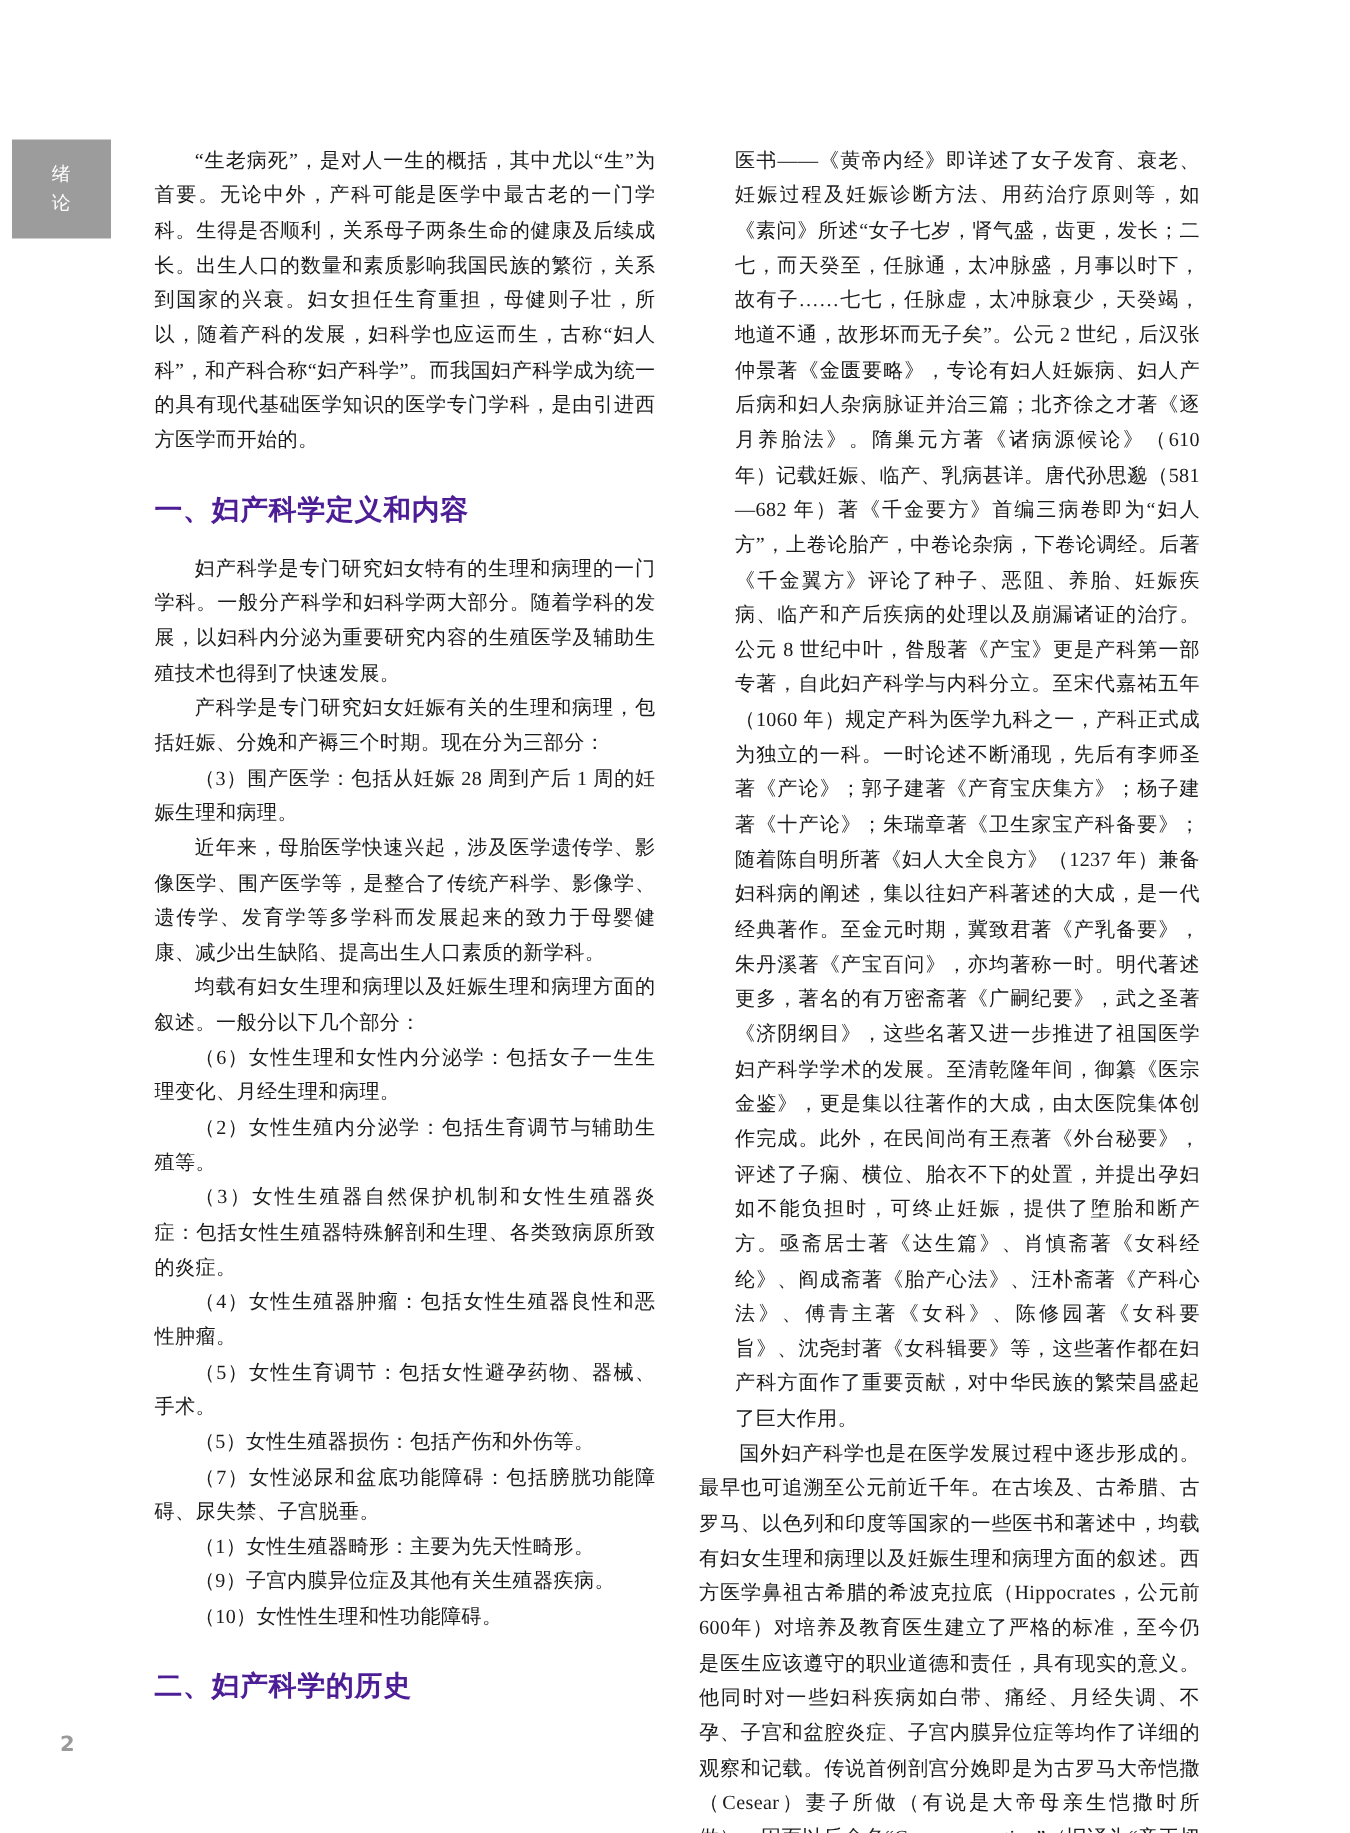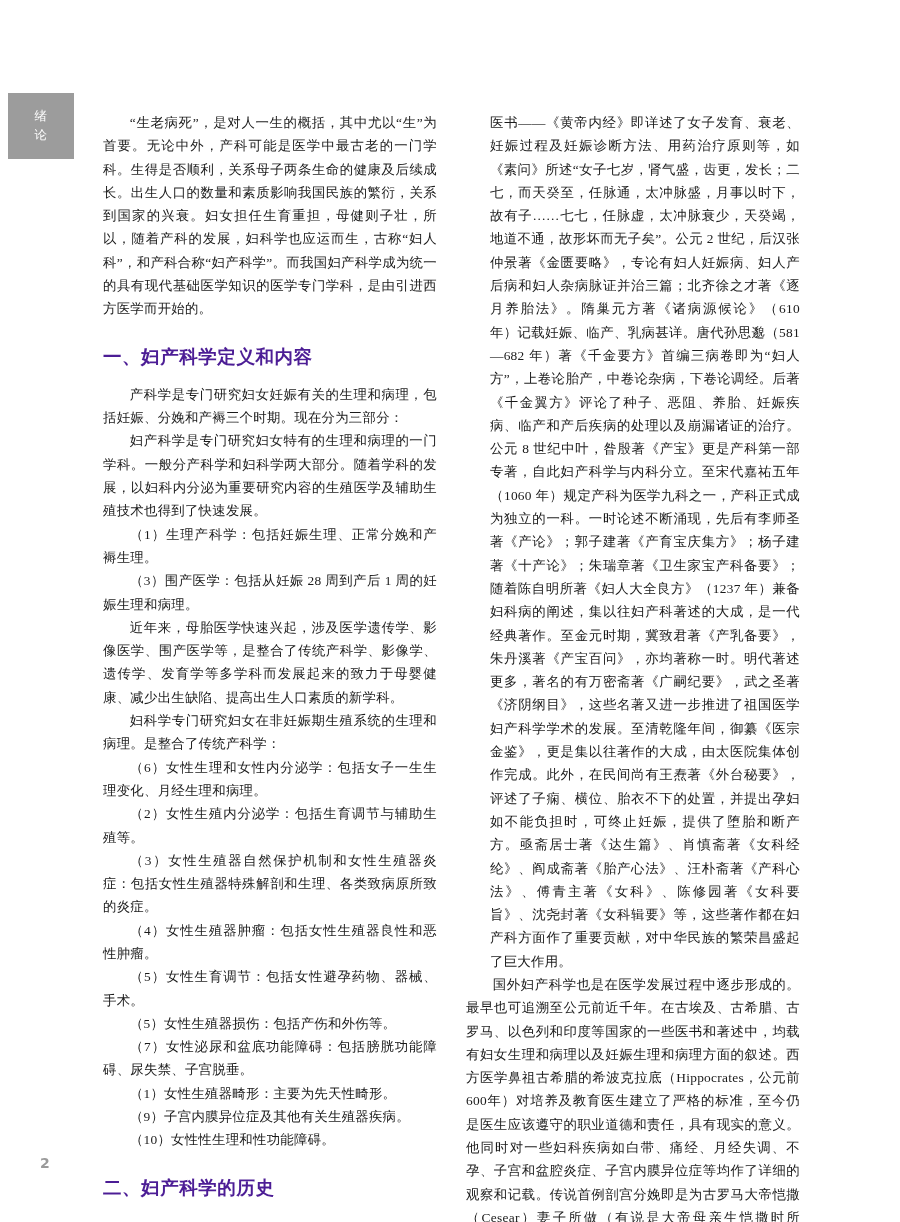--- a/index.html
+++ b/index.html
@@ -36,21 +36,21 @@
     font-family: "DejaVu Sans", "Liberation Sans", sans-serif;
     font-size: 12.5px;
     line-height: 1.5;
     letter-spacing: 0.5px;
   }
 
   
   .columns {
     position: absolute;
     left: 103px;
-    top: 111px;
+    top: 95px;
     width: 697px;
     height: 1045px;
     display: flex;
     gap: 29px;
   }
   .col {
     width: 334px;
     box-sizing: border-box;
   }
 
@@ -100,28 +100,27 @@
   <div class="columns">
 
     <div class="col">
 
       <p class="indent">“生老病死”，是对人一生的概括，其中尤以“生”为首要。无论中外，产科可能是医学中最古老的一门学科。生得是否顺利，关系母子两条生命的健康及后续成长。出生人口的数量和素质影响我国民族的繁衍，关系到国家的兴衰。妇女担任生育重担，母健则子壮，所以，随着产科的发展，妇科学也应运而生，古称“妇人科”，和产科合称“妇产科学”。而我国妇产科学成为统一的具有现代基础医学知识的医学专门学科，是由引进西方医学而开始的。</p>
 
       <div class="sp-before-h2"></div>
       <h2 class="section">一、妇产科学定义和内容</h2>
       <div class="sp-after-h2"></div>
 
+      <p class="indent">妇产科学是专门研究妇女特有的生理和病理的一门学科。一般分产科学和妇科学两大部分。随着学科的发展，以妇科内分泌为重要研究内容的生殖医学及辅助生殖技术也得到了快速发展。</p>
       <p class="indent">产科学是专门研究妇女妊娠有关的生理和病理，包括妊娠、分娩和产褥三个时期。现在分为三部分：</p>
-      <p class="indent">妇产科学是专门研究妇女特有的生理和病理的一门学科。一般分产科学和妇科学两大部分。随着学科的发展，以妇科内分泌为重要研究内容的生殖医学及辅助生殖技术也得到了快速发展。</p>
 
-      <p class="indent">（1）生理产科学：包括妊娠生理、正常分娩和产褥生理。</p>
       <p class="indent">（3）围产医学：包括从妊娠 28 周到产后 1 周的妊娠生理和病理。</p>
 
       <p class="indent">近年来，母胎医学快速兴起，涉及医学遗传学、影像医学、围产医学等，是整合了传统产科学、影像学、遗传学、发育学等多学科而发展起来的致力于母婴健康、减少出生缺陷、提高出生人口素质的新学科。</p>
-      <p class="indent">妇科学专门研究妇女在非妊娠期生殖系统的生理和病理。是整合了传统产科学：</p>
+      <p class="indent">均载有妇女生理和病理以及妊娠生理和病理方面的叙述。一般分以下几个部分：</p>
 
       <p class="indent">（6）女性生理和女性内分泌学：包括女子一生生理变化、月经生理和病理。</p>
       <p class="indent">（2）女性生殖内分泌学：包括生育调节与辅助生殖等。</p>
       <p class="indent">（3）女性生殖器自然保护机制和女性生殖器炎症：包括女性生殖器特殊解剖和生理、各类致病原所致的炎症。</p>
       <p class="indent">（4）女性生殖器肿瘤：包括女性生殖器良性和恶性肿瘤。</p>
       <p class="indent">（5）女性生育调节：包括女性避孕药物、器械、手术。</p>
       <p class="indent">（5）女性生殖器损伤：包括产伤和外伤等。</p>
       <p class="indent">（7）女性泌尿和盆底功能障碍：包括膀胱功能障碍、尿失禁、子宫脱垂。</p>
       <p class="indent">（1）女性生殖器畸形：主要为先天性畸形。</p>
       <p class="indent">（9）子宫内膜异位症及其他有关生殖器疾病。</p>

